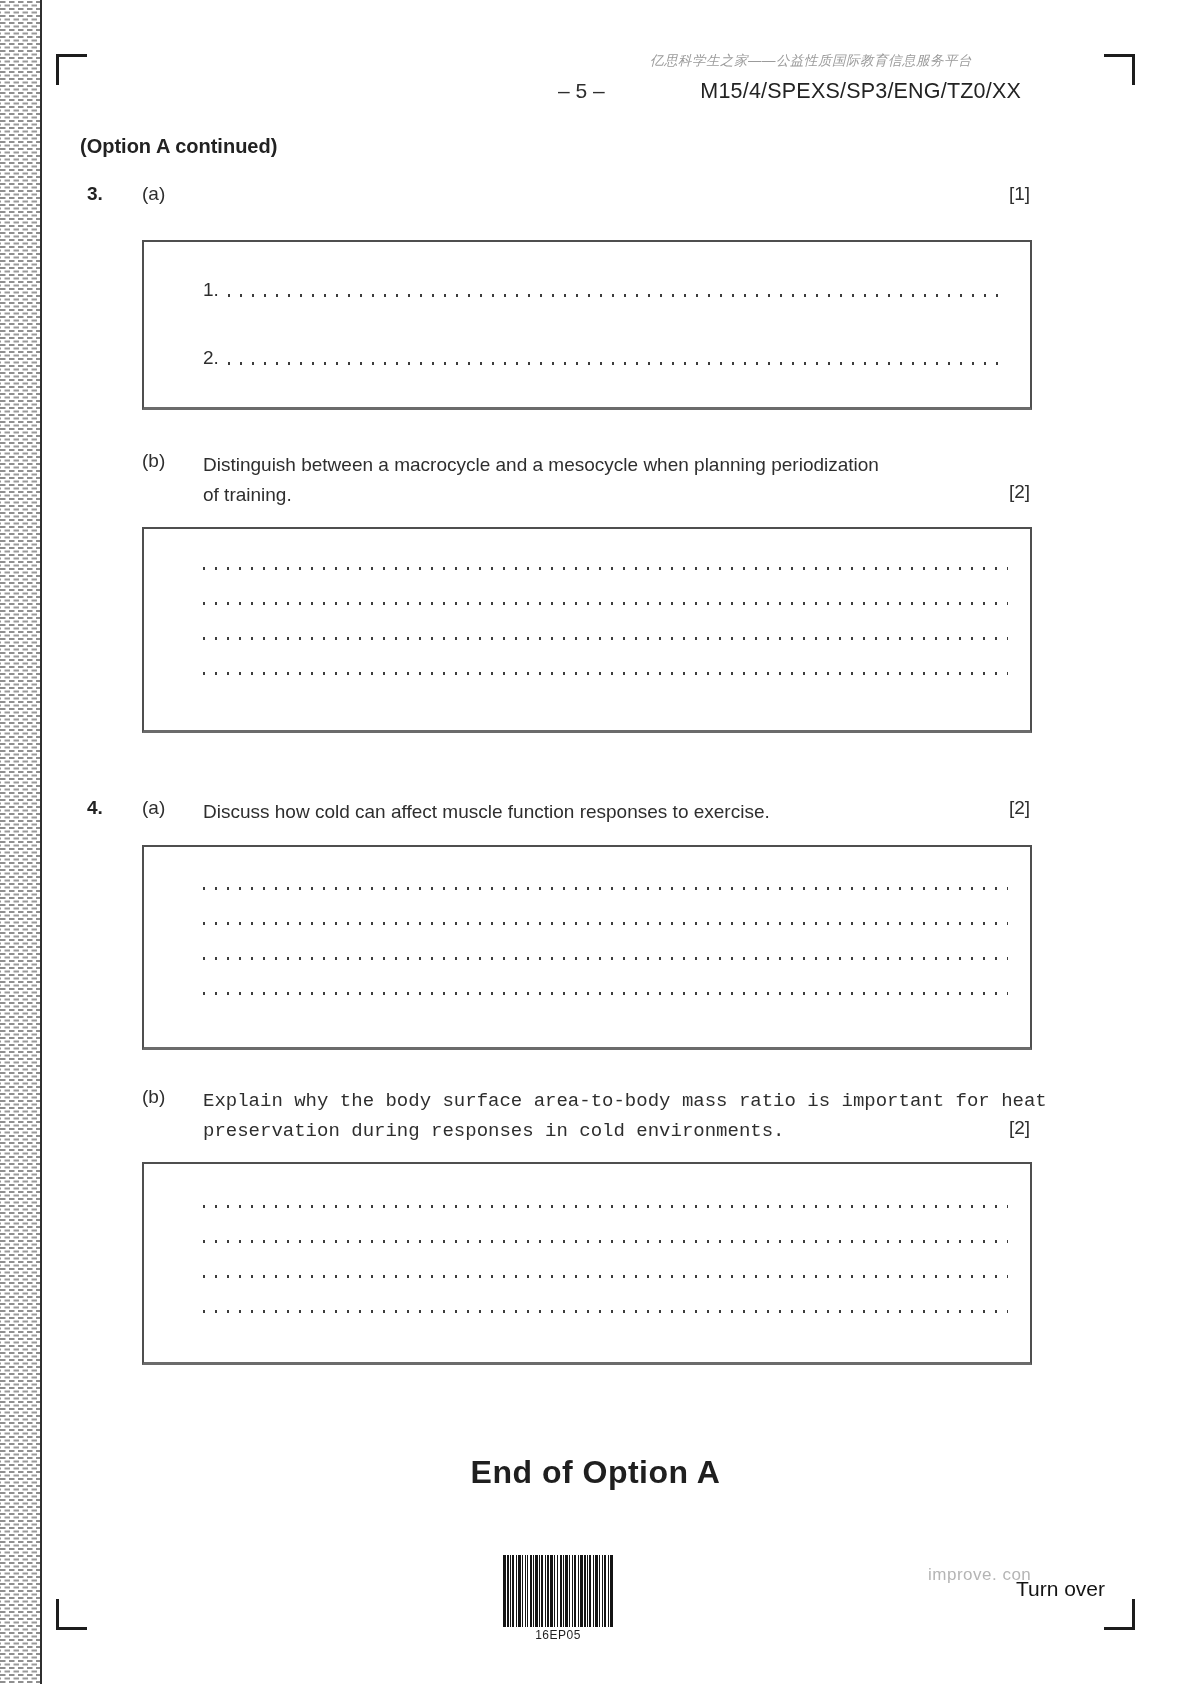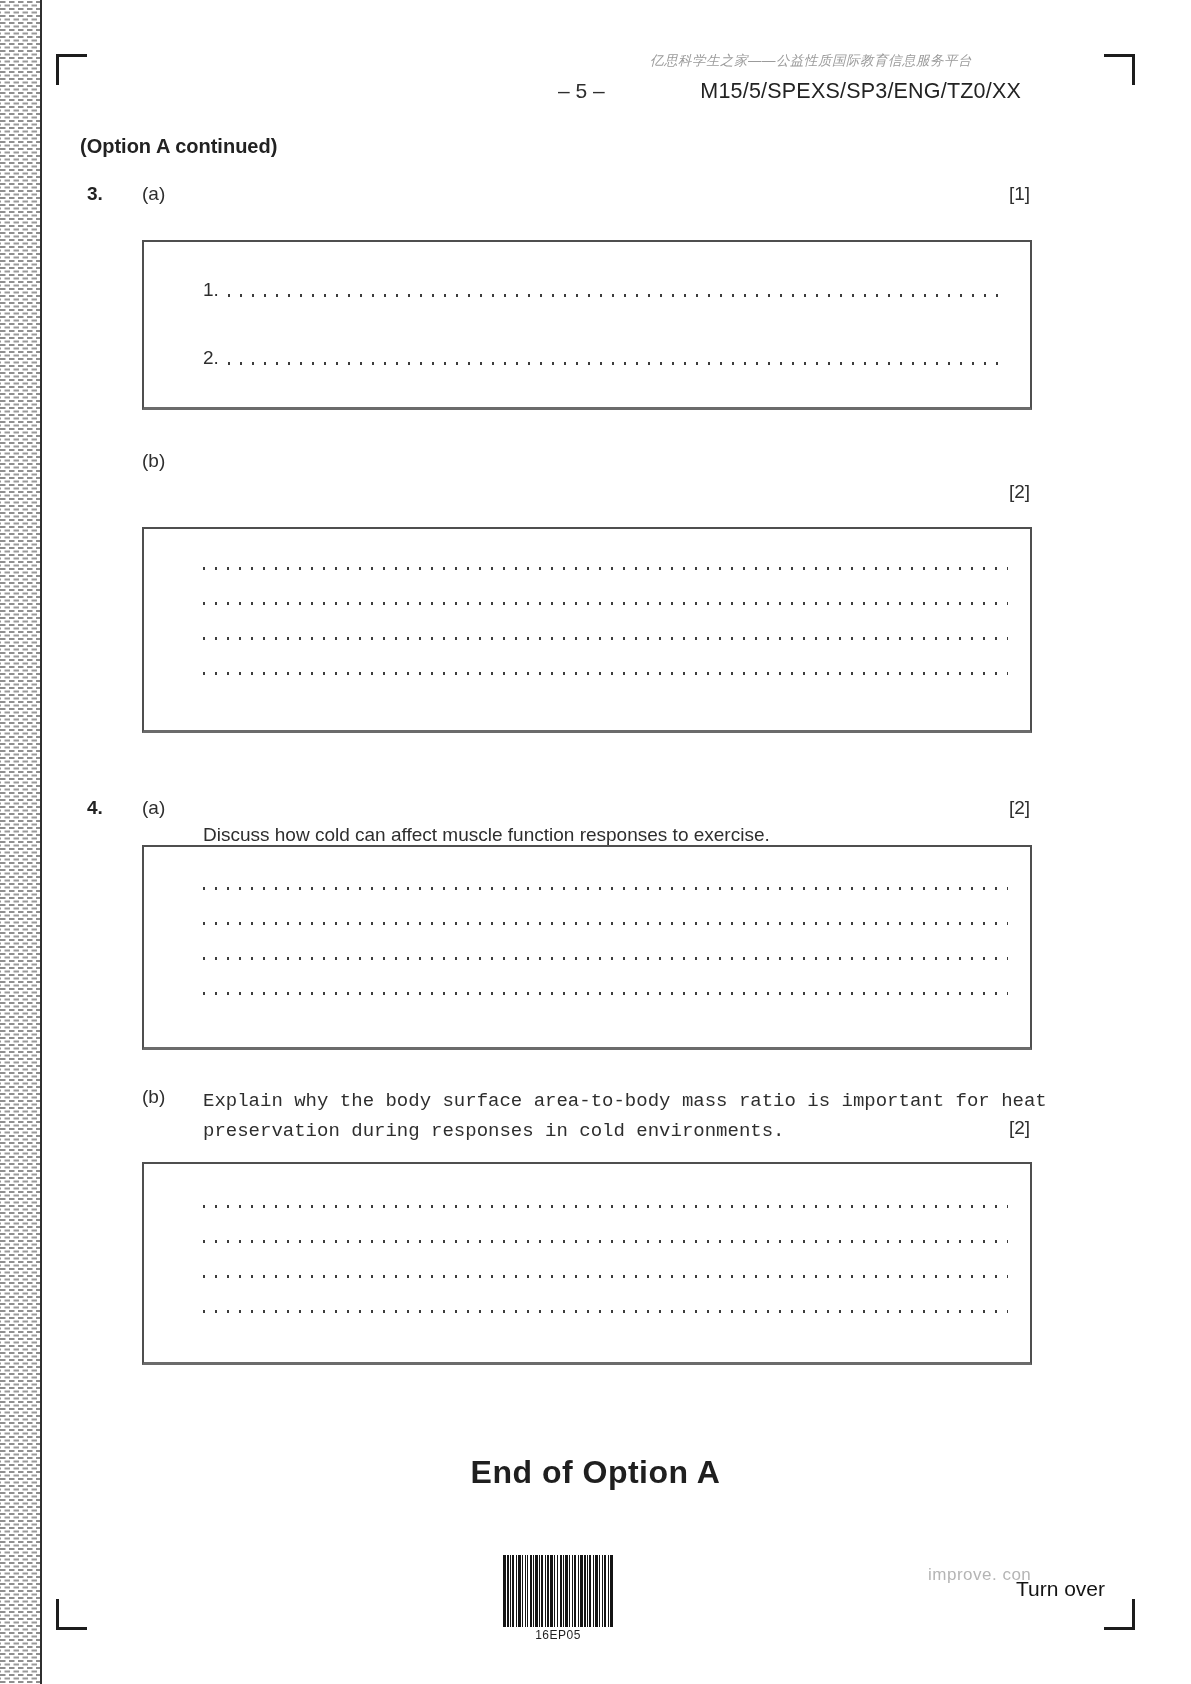--- a/index.html
+++ b/index.html
@@ -90,52 +90,56 @@
     </svg>
   </div>
 
   <div class="corner tl" style="left:56px;top:54px;"></div>
   <div class="corner tr" style="left:1104px;top:54px;"></div>
   <div class="corner bl" style="left:56px;top:1599px;"></div>
   <div class="corner br" style="left:1104px;top:1599px;"></div>
 
   <div class="cn-watermark">亿思科学生之家——公益性质国际教育信息服务平台</div>
   <div class="pageno">– 5 –</div>
-  <div class="papercode">M15/5/SPEXS/SP3/ENG/TZ0/XX</div>
+  <div class="papercode">M15/4/SPEXS/SP3/ENG/TZ0/XX</div>
 
   <div class="optnote">(Option A continued)</div>
 
   <div class="qnum" style="top:183px;">3.</div>
   <div class="plabel" style="top:183px;">(a)</div>
   <div class="marks" style="top:183px;">[1]</div>
 
   <div class="ansbox" style="top:240px;height:170px;">
     <div class="numrow" style="top:36px;">
       <span class="n">1.</span>
       <div class="dots"></div>
     </div>
     <div class="numrow" style="top:104px;">
       <span class="n">2.</span>
       <div class="dots"></div>
     </div>
   </div>
 
   <div class="plabel" style="top:450px;">(b)</div>
+  <div class="qtext" style="top:450px;">
+    <div>Distinguish between a macrocycle and a mesocycle when planning periodization</div>
+    <div>of training.</div>
+  </div>
   <div class="marks" style="top:481px;">[2]</div>
 
   <div class="ansbox" style="top:527px;height:206px;">
     <div class="dots" style="left:59px;right:22px;top:38px;"></div>
     <div class="dots" style="left:59px;right:22px;top:73px;"></div>
     <div class="dots" style="left:59px;right:22px;top:108px;"></div>
     <div class="dots" style="left:59px;right:22px;top:143px;"></div>
   </div>
 
   <div class="qnum" style="top:797px;">4.</div>
   <div class="plabel" style="top:797px;">(a)</div>
-  <div class="qtext" style="top:797px;margin-top:23px;">Discuss how cold can affect muscle function responses to exercise.</div>
+  <div class="qtext" style="top:797px;">Discuss how cold can affect muscle function responses to exercise.</div>
   <div class="marks" style="top:797px;">[2]</div>
 
   <div class="ansbox" style="top:845px;height:205px;">
     <div class="dots" style="left:59px;right:22px;top:40px;"></div>
     <div class="dots" style="left:59px;right:22px;top:75px;"></div>
     <div class="dots" style="left:59px;right:22px;top:110px;"></div>
     <div class="dots" style="left:59px;right:22px;top:145px;"></div>
   </div>
 
   <div class="plabel" style="top:1086px;">(b)</div>

